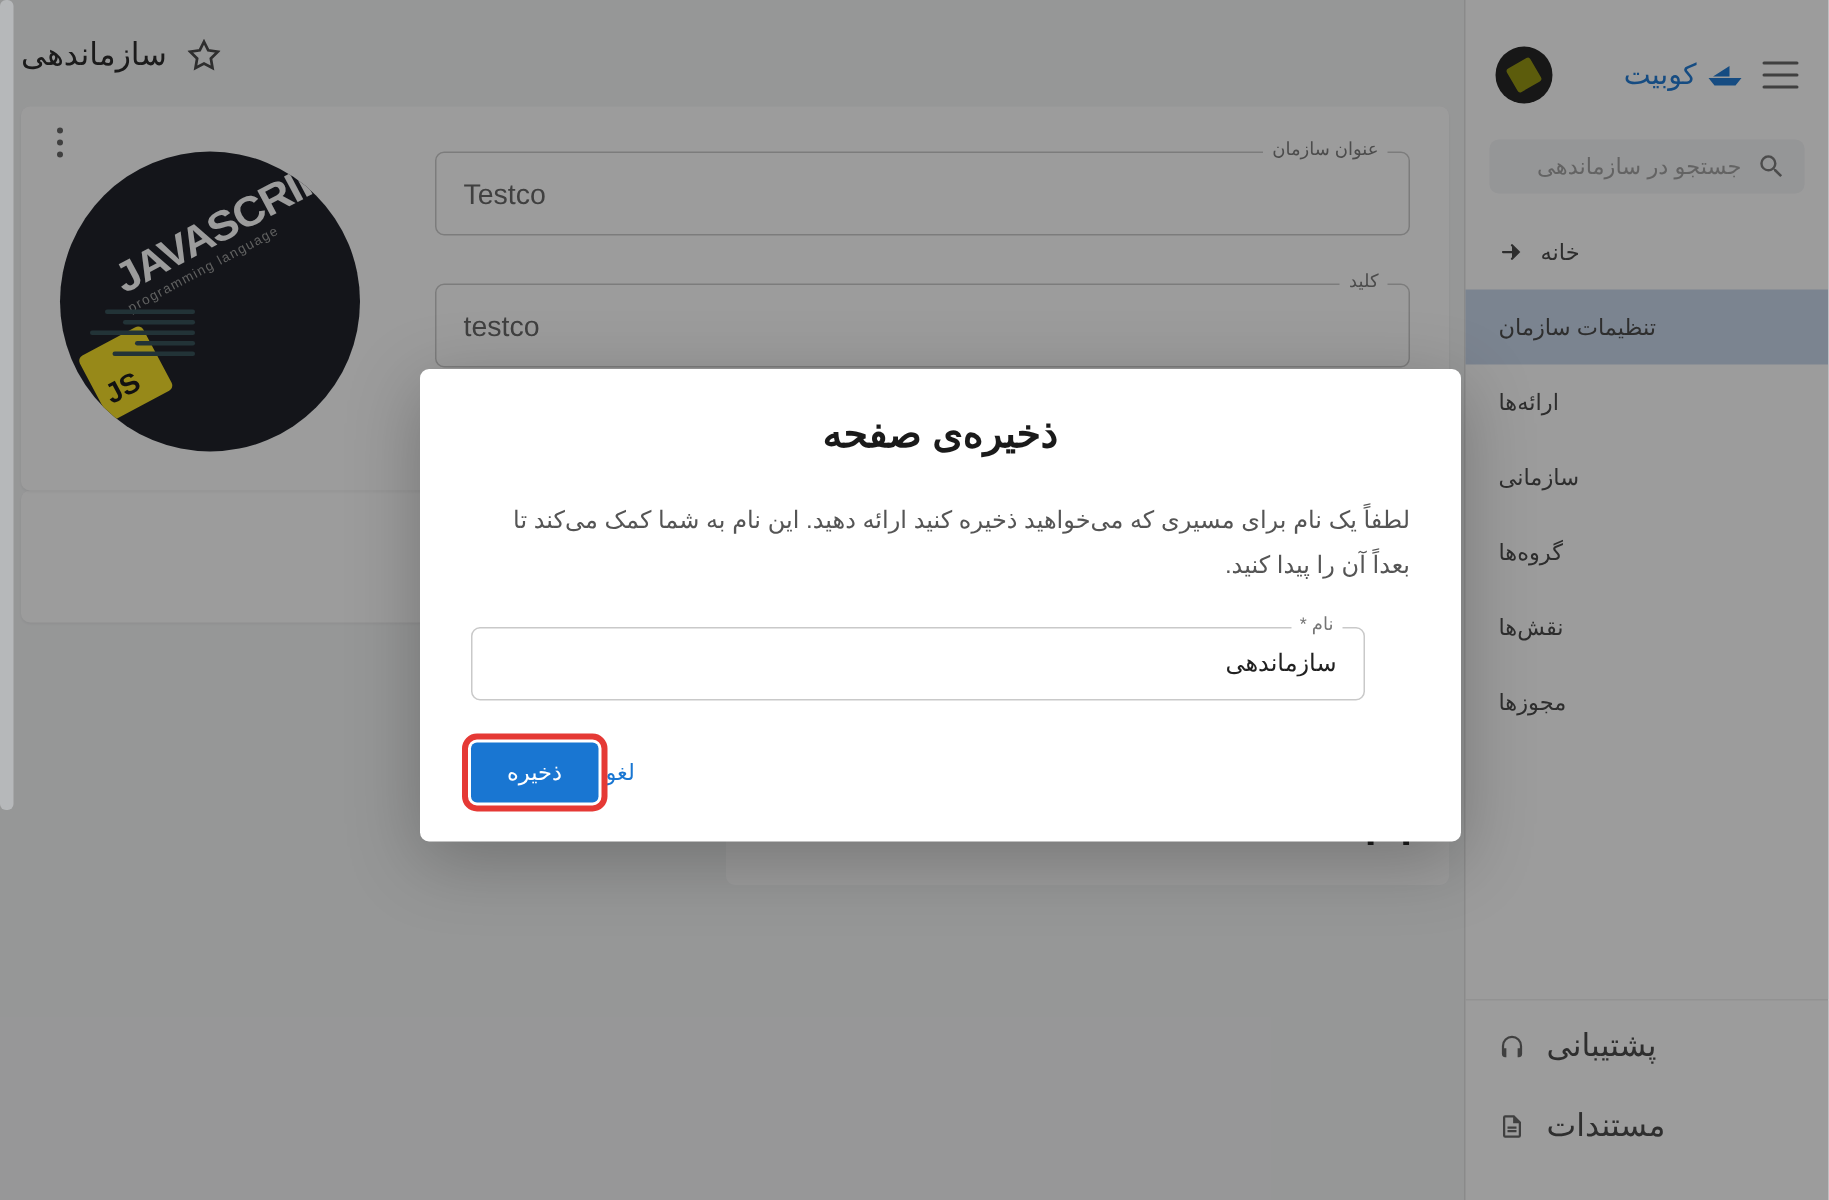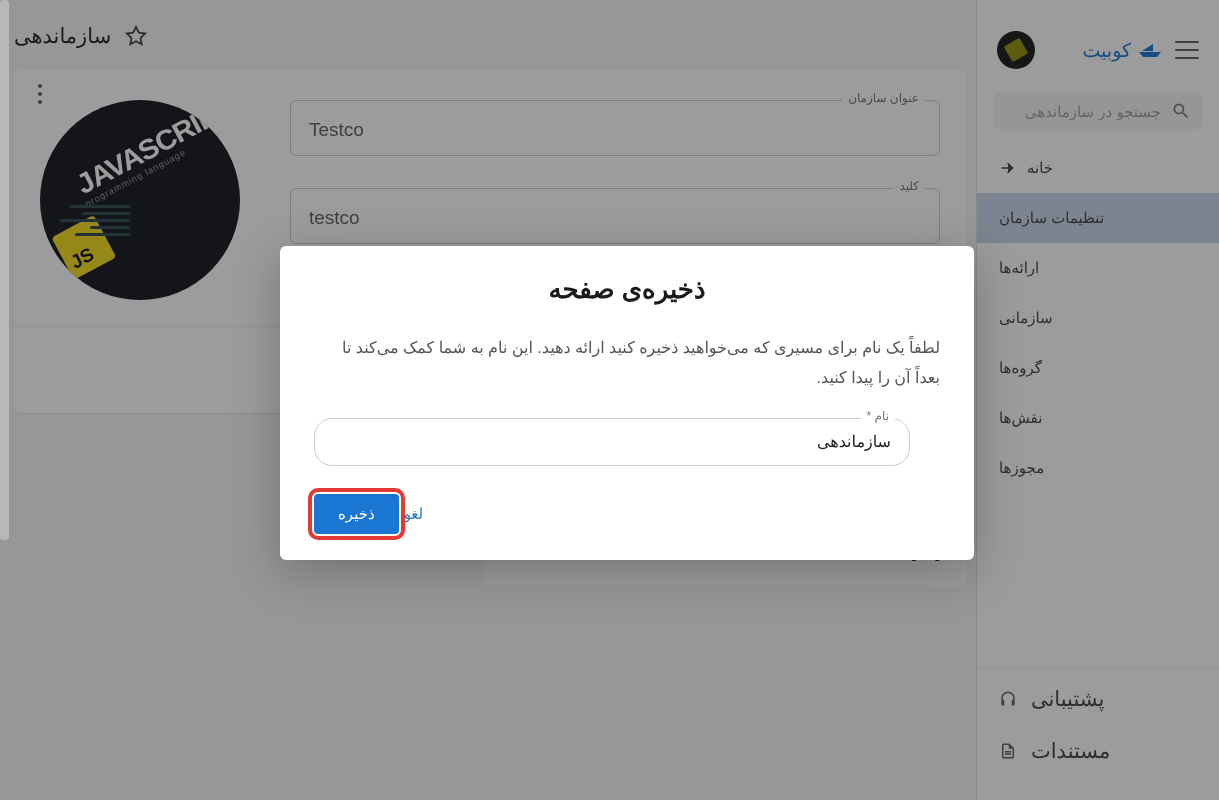--- a/index.html
+++ b/index.html
@@ -340,21 +340,21 @@
 .dialog-desc {
   font-size: 16px;
   color: #555;
   line-height: 1.9;
   text-align: right;
   margin-bottom: 24px;
 }
 .dialog-field {
   position: relative;
   border: 1px solid #c9c9c9;
-  border-radius: 18px;
+  border-radius: 6px;
   padding: 14px 18px;
   margin: 0 30px 28px 0;
 }
 .dialog-field .field-label {
   font-size: 12px;
 }
 .dialog-field input {
   border: none;
   outline: none;
   width: 100%;

